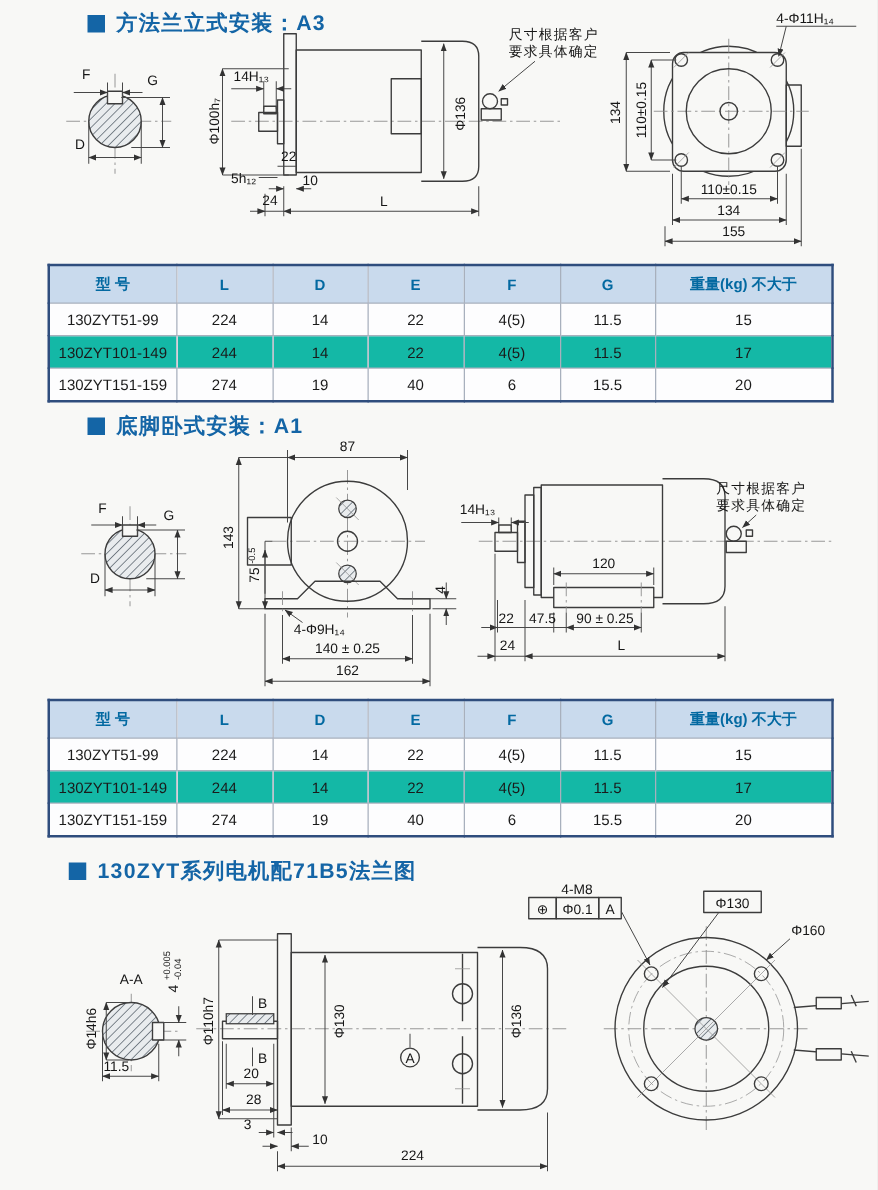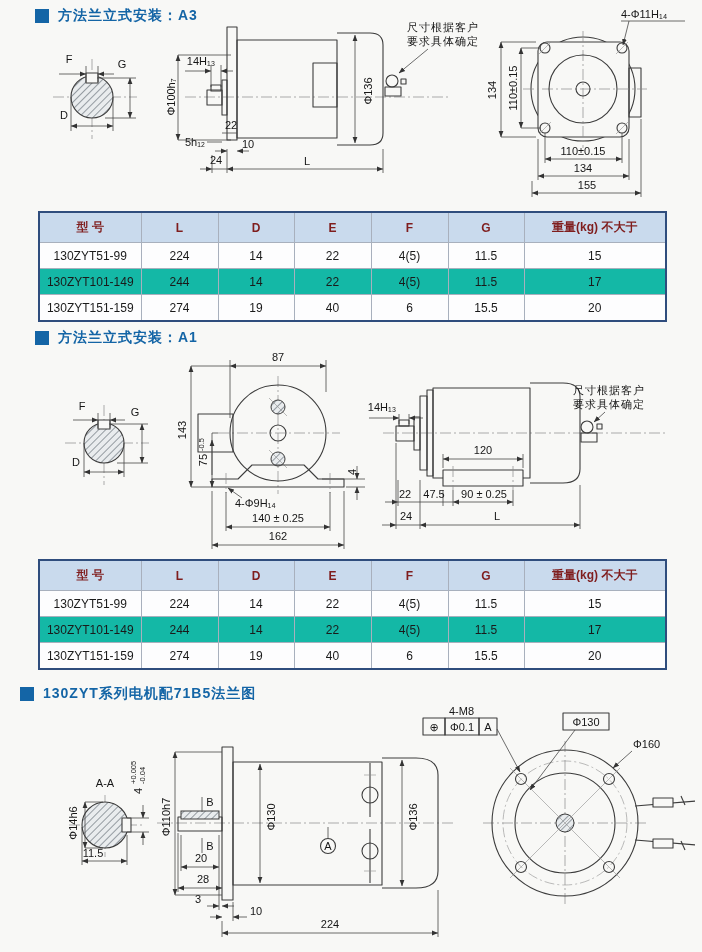--- a/index.html
+++ b/index.html
@@ -3,34 +3,35 @@
 <meta charset="utf-8">
 <style>
   html,body { margin:0; padding:0; background:#e8e8e6; }
   .page {
     position:relative; width:702px; height:952px; margin:0 auto;
     background:#f8f8f6; overflow:hidden;
     font-family:"Liberation Sans", sans-serif; color:#1c1c1c;
   }
   .sec-title {
     position:absolute; display:flex; align-items:center; gap:9px;
-    font-size:14px; font-weight:700; color:#1465a6; letter-spacing:1px;
+    font-size:17px; font-weight:700; color:#1465a6; letter-spacing:1px;
     white-space:nowrap;
+    margin-left:35px;
   }
   .sec-title .sq { width:14px; height:14px; background:#1465a6; flex:0 0 auto; }
   table.spec {
     position:absolute; border-collapse:collapse; table-layout:fixed;
     width:627px; font-size:12px; background:#fdfdfe;
     border:2px solid #2f4d7d;
   }
   table.spec th, table.spec td {
     border:1px solid #a8b0bd; text-align:center; padding:0; overflow:hidden;
     white-space:nowrap;
   }
-  table.spec th { height:29px; background:#c9daed; font-weight:700; color:#7f1d1d;margin-top:36px; }
+  table.spec th { height:29px; background:#c9daed; font-weight:700; color:#0369a1;margin-top:36px; }
   table.spec td { height:25px; color:#1a1a1a; }
   table.spec tr.alt td { background:#14b8a6; }
   svg { position:absolute; }
   .geo  { stroke:#3c3c3c; stroke-width:1.1; fill:none; stroke-linejoin:round; }
   .geob { stroke:#3c3c3c; stroke-width:1.1; fill:#f8f8f6; stroke-linejoin:round; }
   .dim  { stroke:#474747; stroke-width:0.8; fill:none; }
   .cl   { stroke:#8a8a8a; stroke-width:0.7; stroke-dasharray:11 3 2 3; fill:none; }
   .hl   { stroke:#8f8f8f; stroke-width:0.6; fill:none; }
   text.lbl { font:11px "Liberation Sans",sans-serif; fill:#161616; }
   text.sm  { font:7.5px "Liberation Sans",sans-serif; fill:#161616; }
@@ -219,21 +220,21 @@
           <td>40</td>
           <td>6</td>
           <td>15.5</td>
           <td>20</td>
       </tr>
     </tbody>
   </table>
 
   <div class="sec-title" style="left:35px;top:329px">
     <span class="sq"></span>
-    <span>方法兰立式安装：A1</span>
+    <span>底脚卧式安装：A1</span>
   </div>
 
   <svg width="660" height="228" viewBox="0 0 660 228" style="left:35px;top:330px">
     <defs>
       <marker id="m2" viewBox="0 0 10 10" refX="9.5" refY="5" markerWidth="8" markerHeight="8" orient="auto-start-reverse">
         <path d="M0,1.2 L10,5 L0,8.8 z" fill="#333"></path>
       </marker>
       <pattern id="h2p" width="5" height="5" patternUnits="userSpaceOnUse" patternTransform="rotate(45)">
         <rect width="5" height="5" fill="#e9ecee"></rect>
         <line x1="0" y1="0" x2="0" y2="5" stroke="#5a646d" stroke-width="1.2"></line>

